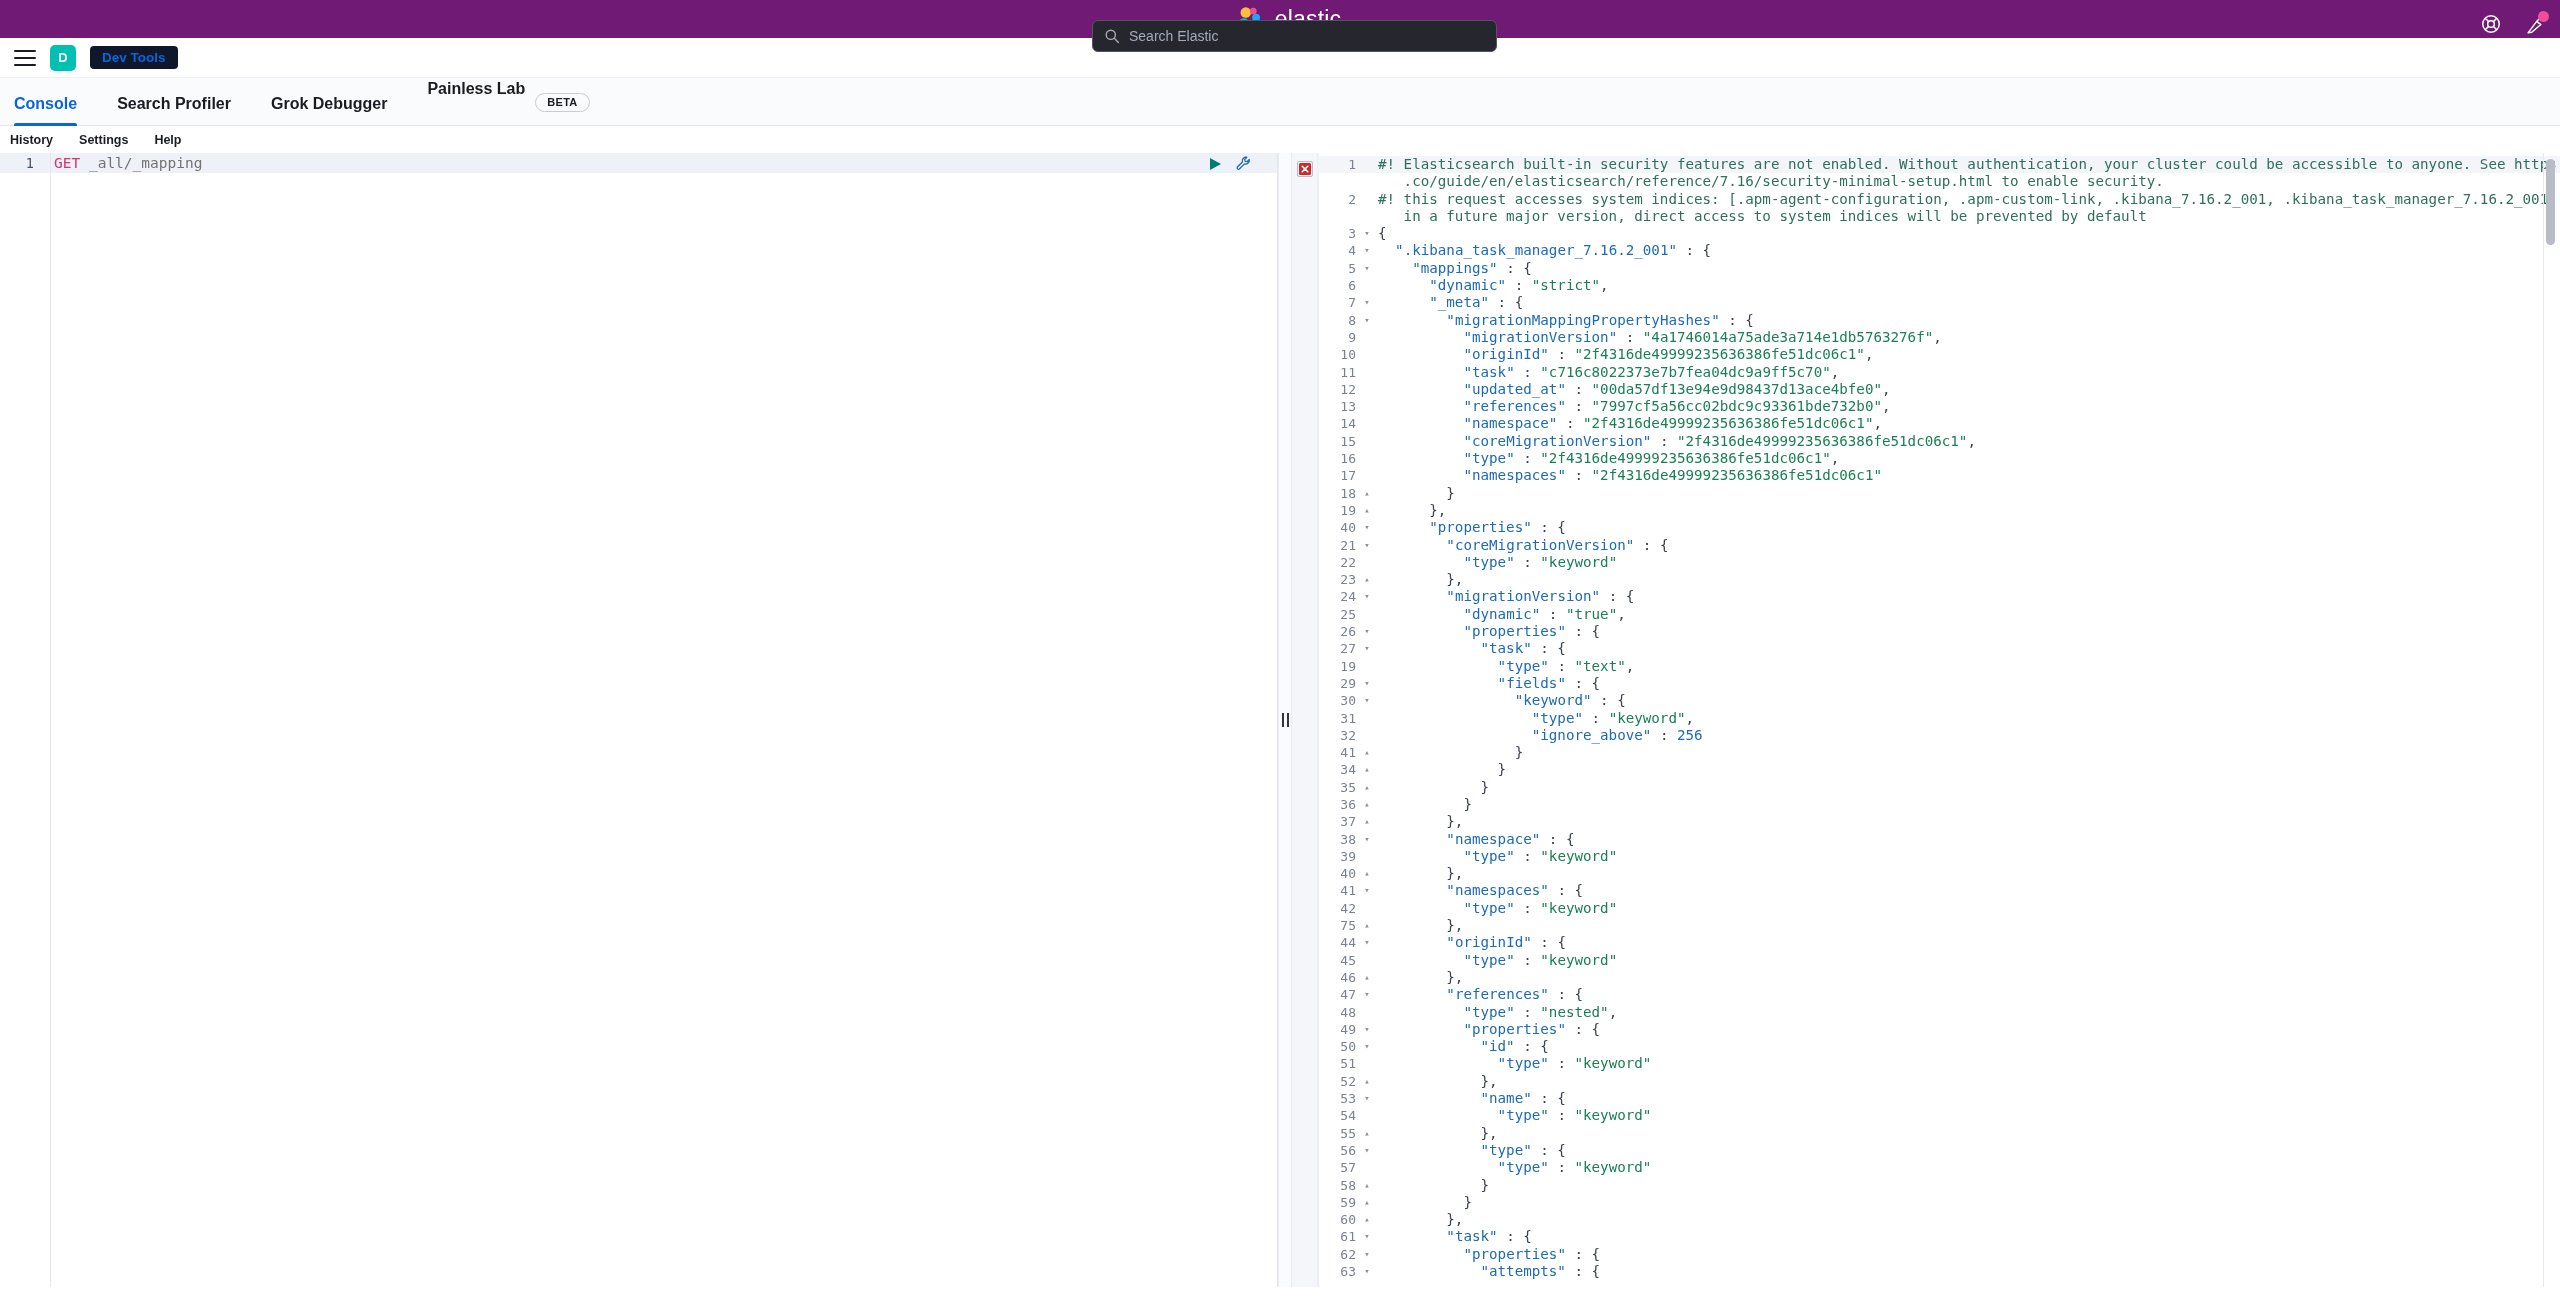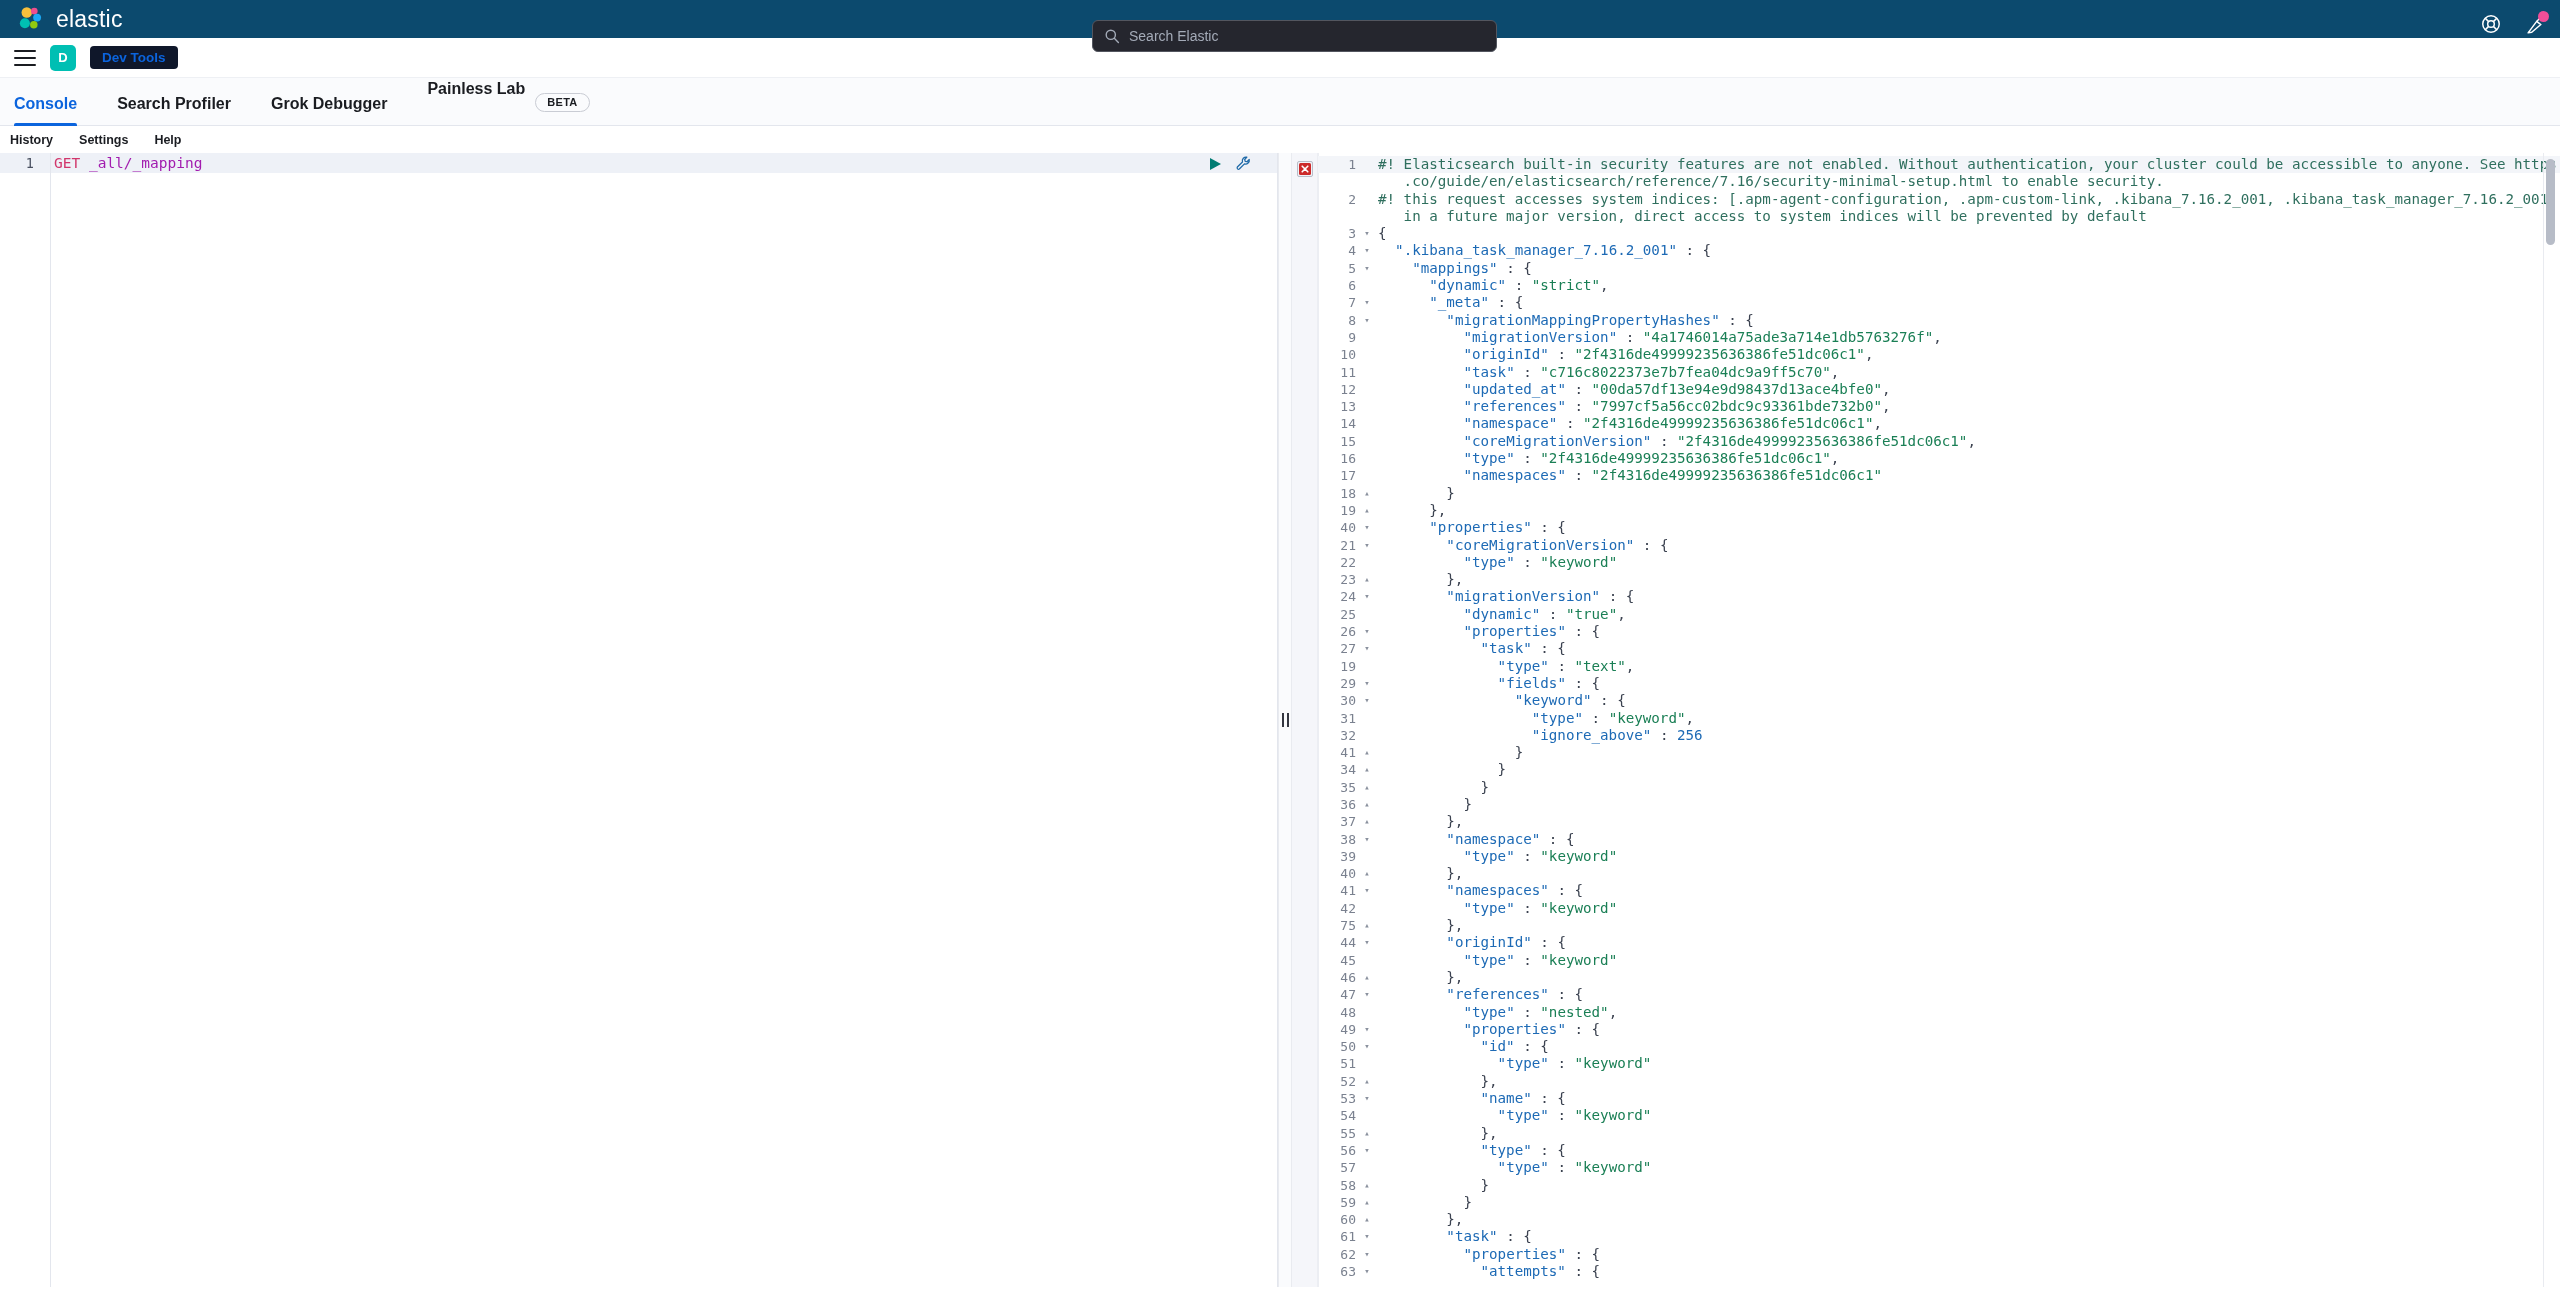--- a/index.html
+++ b/index.html
@@ -7,24 +7,25 @@
   html, body {
     width: 2560px; height: 1297px;
     background: #fff;
     font-family: "Liberation Sans", sans-serif;
     overflow: hidden;
   }
 
   
   .top-header {
     height: 38px;
-    background: #0c4a6e;
+    background: #701a75;
     display: flex;
     align-items: center;
     position: relative;
+    justify-content: center;
   }
   .brand {
     display: flex; align-items: center;
     padding-left: 16px; gap: 10px;
   }
   .brand-logo { width: 30px; height: 30px; position: relative; }
   .brand-name {
     color: #ffffff;
     font-size: 23px;
     letter-spacing: 0.2px;
@@ -187,21 +188,21 @@
     user-select: none;
   }
   .editor-pane .gutter { color: #4a5161; }
   .gutter-sep {
     position: absolute;
     left: 50px; top: 0; bottom: 0;
     width: 1px; background: #e3e6ed;
   }
   .code-text { padding-left: 10px; white-space: pre; }
   .tok-method { color: #d1366b; }
-  .tok-path   { color: #a21caf; }
+  .tok-path   { color: #737373; }
 
   
   .resizer {
     width: 14px;
     background: #fafbfd;
     border-left: 1px solid #e9ebf0;
     border-right: 1px solid #e9ebf0;
     display: flex; align-items: center; justify-content: center;
     cursor: col-resize;
   }

